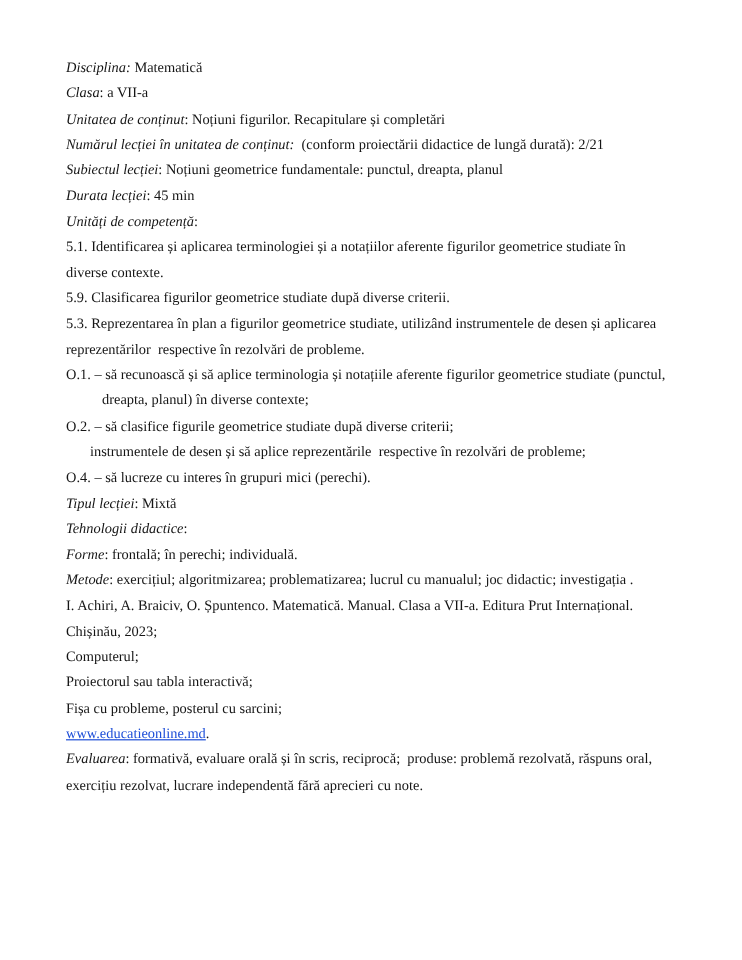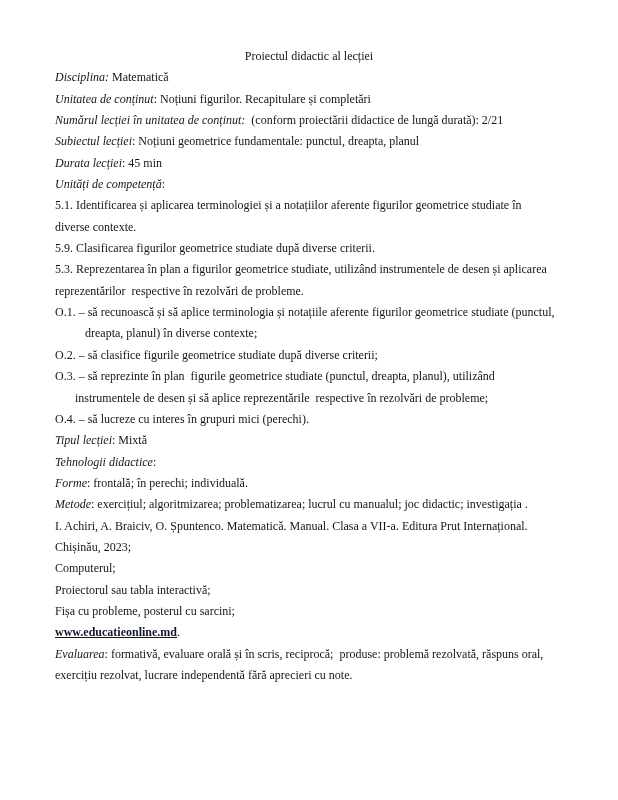--- a/index.html
+++ b/index.html
@@ -24,36 +24,35 @@
   .line {
     height: 21.35px;
     line-height: 21.35px;
     white-space: pre;
   }
   .center { text-align: center; }
   .it { font-style: italic; }
   .ind-a { padding-left: 30px; }
   .ind-b { padding-left: 20px; }
   a.doclink {
-    color: #0f172a;
+    color: #1d4ed8;
     text-decoration: underline;
     cursor: pointer;
-    font-weight: bold;
   }
 </style>
 </head>
 <body>
 
 <div class="page">
   <div class="content">
 
-    <div class="line center"><span>Proiectul didactic al lecției</span></div>
 
     <div class="line"><span class="it">Disciplina:</span><span> Matematică</span></div>
 
+    <div class="line"><span class="it">Clasa</span><span>: a VII-a</span></div>
 
     <div class="line"><span class="it">Unitatea de conținut</span><span>: Noțiuni figurilor. Recapitulare și completări</span></div>
 
     <div class="line"><span class="it">Numărul lecției în unitatea de conținut:</span><span>  (conform proiectării didactice de lungă durată): 2/21</span></div>
 
     <div class="line"><span class="it">Subiectul lecției</span><span>: Noțiuni geometrice fundamentale: punctul, dreapta, planul</span></div>
 
     <div class="line"><span class="it">Durata lecției</span><span>: 45 min</span></div>
 
     <div class="line"><span class="it">Unități de competență</span><span>:</span></div>
@@ -61,21 +60,20 @@
     <div class="line"><span>5.1. Identificarea și aplicarea terminologiei și a notațiilor aferente figurilor geometrice studiate în</span></div>
     <div class="line"><span>diverse contexte.</span></div>
     <div class="line"><span>5.9. Clasificarea figurilor geometrice studiate după diverse criterii.</span></div>
     <div class="line"><span>5.3. Reprezentarea în plan a figurilor geometrice studiate, utilizând instrumentele de desen și aplicarea</span></div>
     <div class="line"><span>reprezentărilor  respective în rezolvări de probleme.</span></div>
 
 
     <div class="line"><span>O.1. – să recunoască și să aplice terminologia și notațiile aferente figurilor geometrice studiate (punctul,</span></div>
     <div class="line ind-a"><span>dreapta, planul) în diverse contexte;</span></div>
     <div class="line"><span>O.2. – să clasifice figurile geometrice studiate după diverse criterii;</span></div>
-    <div class="line"><span>O.3. – să reprezinte în plan  figurile geometrice studiate (punctul, dreapta, planul), utilizând</span></div>
     <div class="line ind-b"><span>instrumentele de desen și să aplice reprezentările  respective în rezolvări de probleme;</span></div>
     <div class="line"><span>O.4. – să lucreze cu interes în grupuri mici (perechi).</span></div>
 
     <div class="line"><span class="it">Tipul lecției</span><span>: Mixtă</span></div>
 
     <div class="line"><span class="it">Tehnologii didactice</span><span>:</span></div>
 
     <div class="line"><span class="it">Forme</span><span>: frontală; în perechi; individuală.</span></div>
 
     <div class="line"><span class="it">Metode</span><span>: exercițiul; algoritmizarea; problematizarea; lucrul cu manualul; joc didactic; investigația .</span></div>

